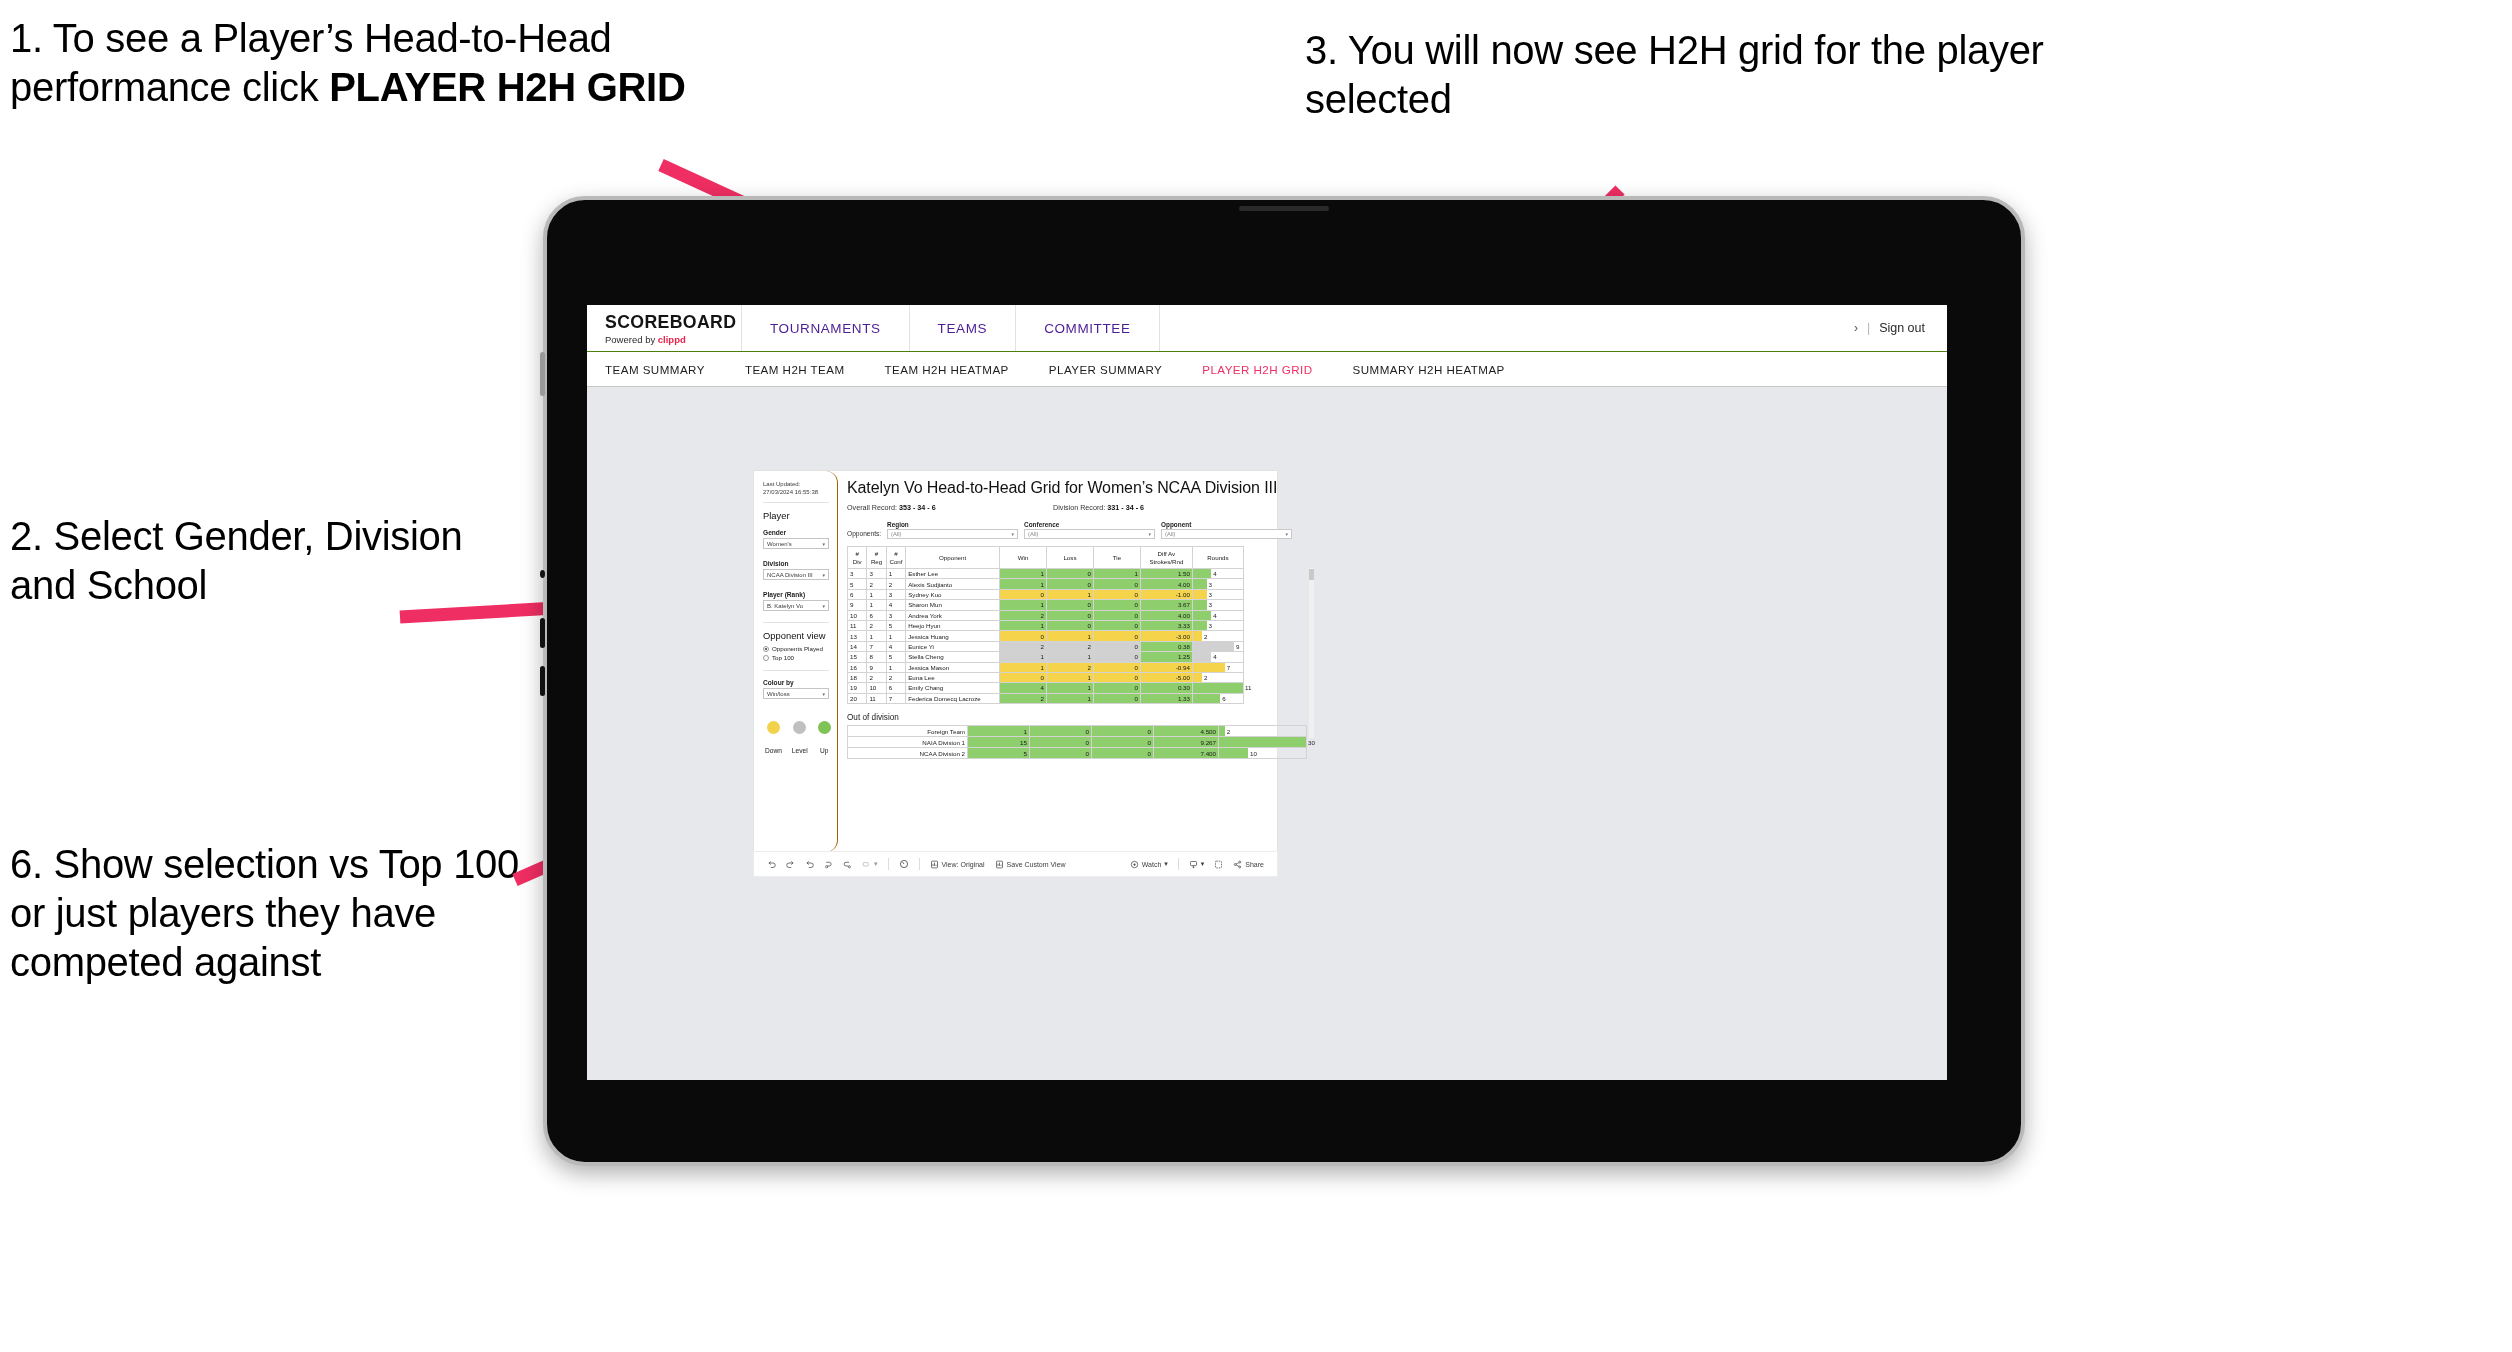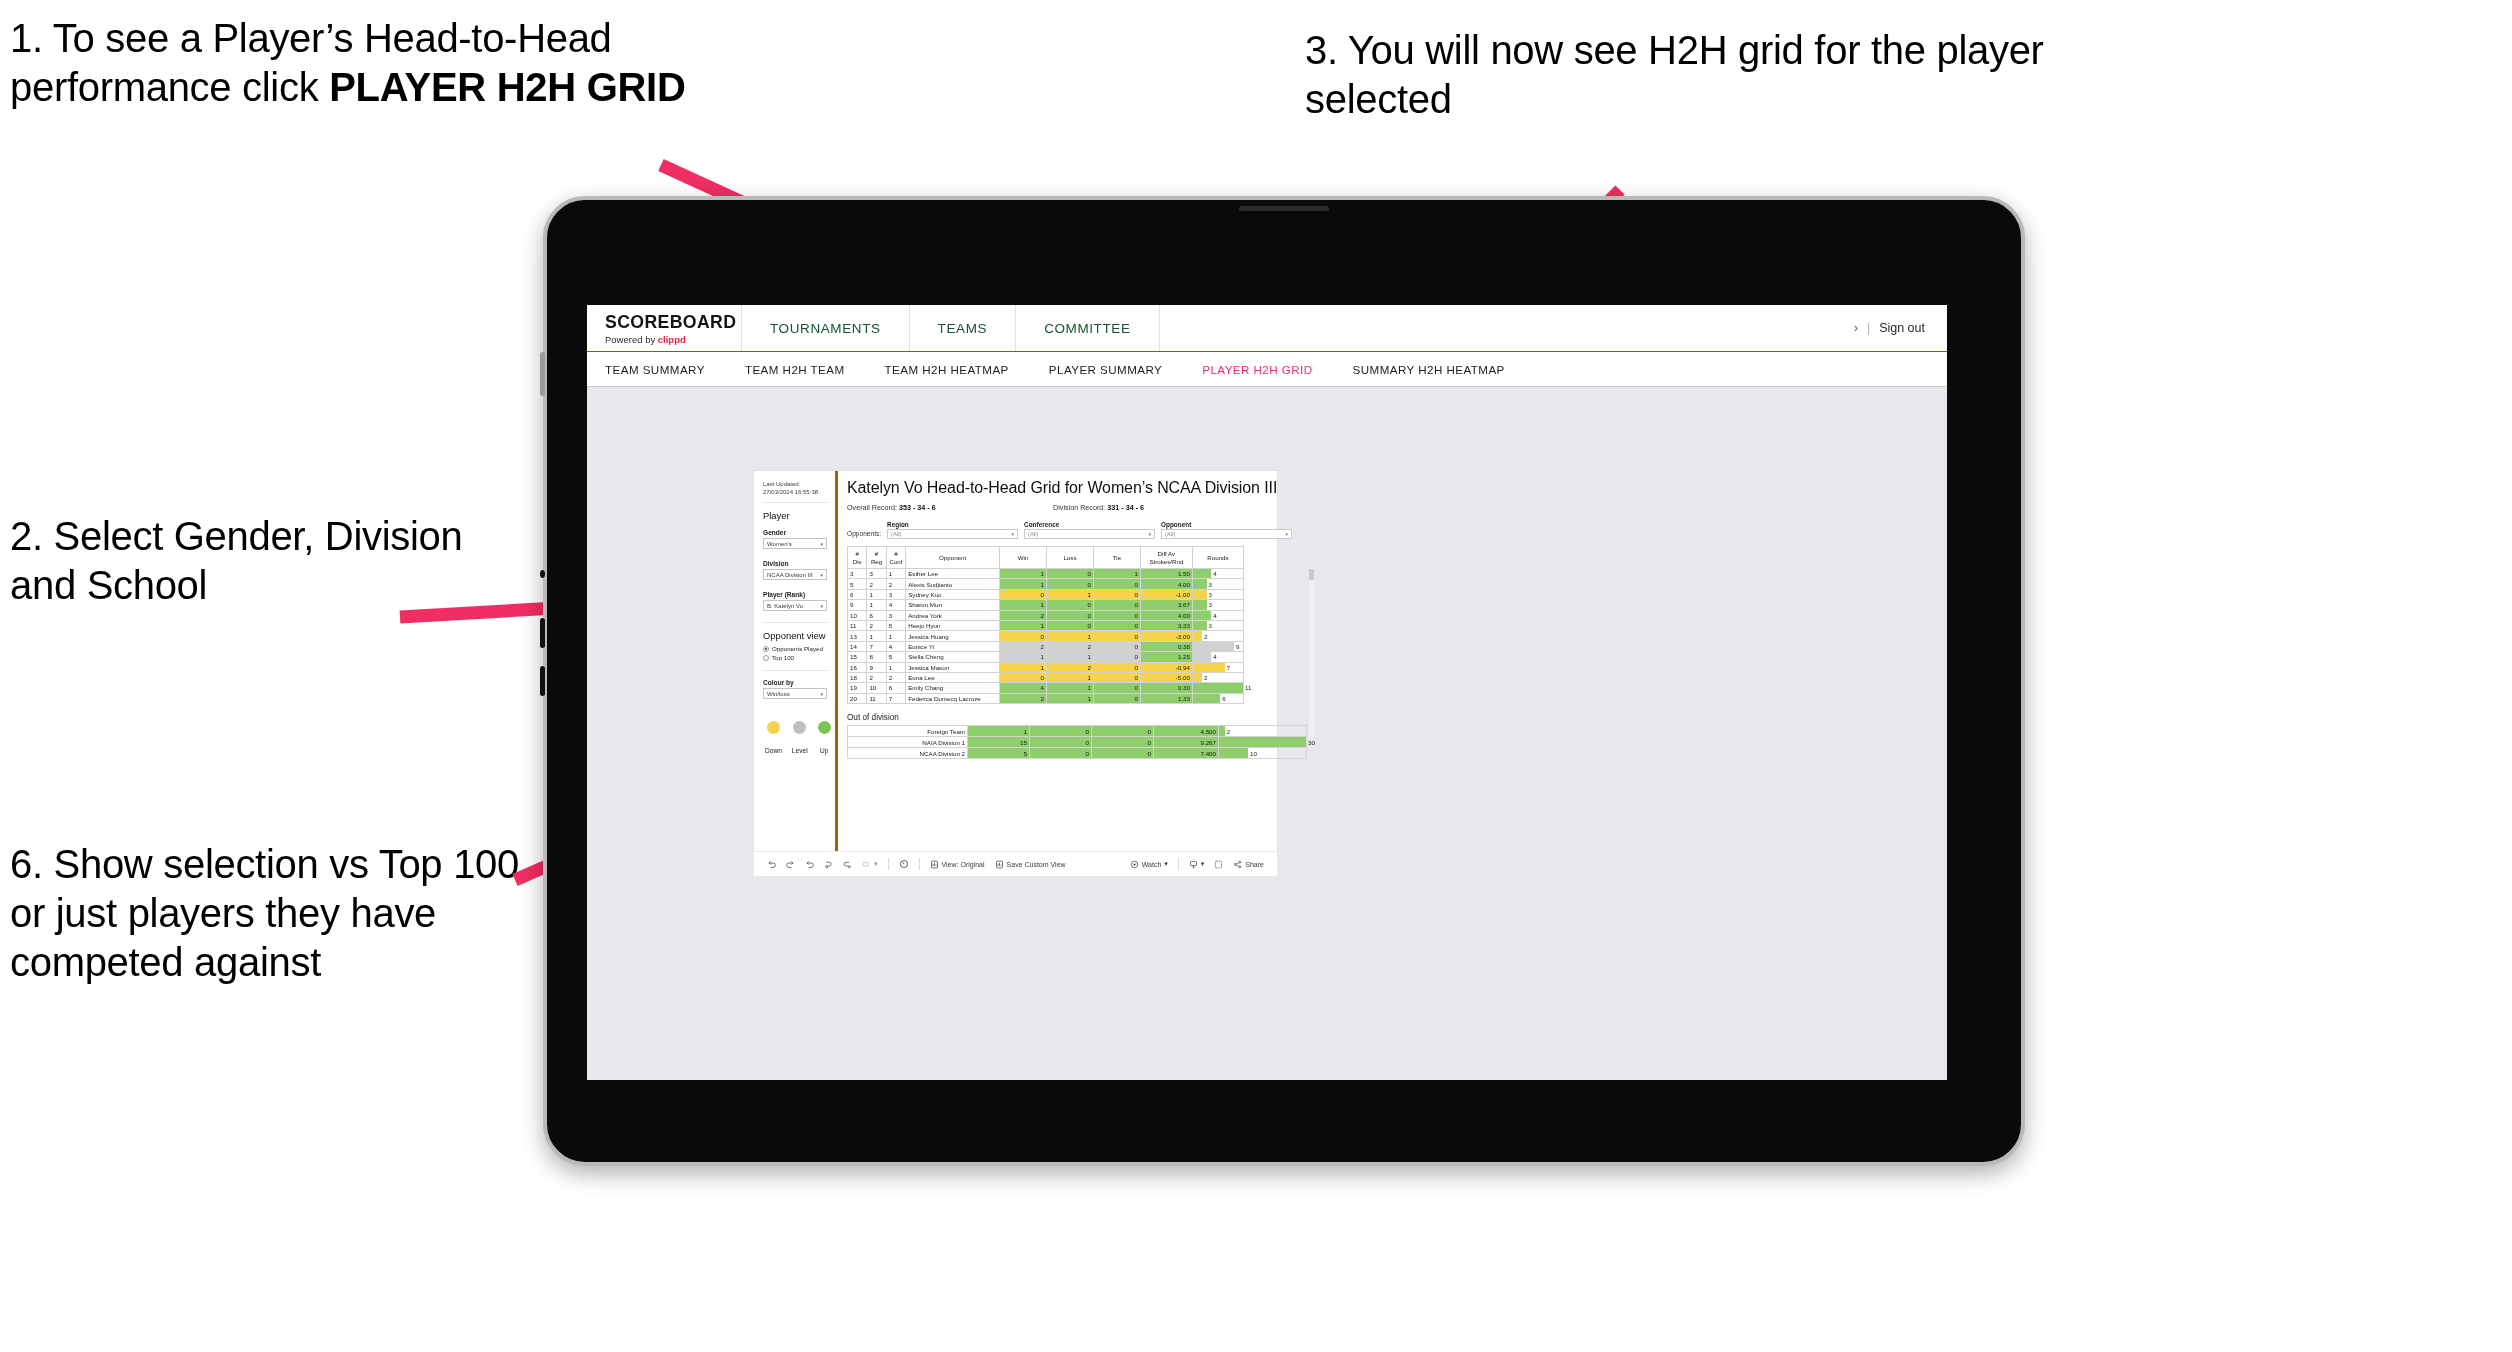--- a/index.html
+++ b/index.html
@@ -66,21 +66,21 @@
   }
   #logo-main {
     font-family: "Liberation Sans", sans-serif;
     font-weight: 700; font-size: 19px; letter-spacing: 0.4px; color: #141414;
     transform: scaleX(0.93); transform-origin: left center;
   }
   #logo-sub { font-size: 9.5px; color: #2b2b2b; margin-top: 1px; }
   #logo-sub .brand { color: #e8234a; font-weight: 700; }
   .topnav-item {
     display: flex; align-items: center; padding: 12px 28px;
-    font-size: 13.5px; color: #14532d; letter-spacing: 0.6px;
+    font-size: 13.5px; color: #4c1d95; letter-spacing: 0.6px;
     border-right: 1px solid #e2e2e2; white-space: nowrap;
   }
   #topnav-right {
     margin-left: auto; display: flex; align-items: center; gap: 9px;
     padding-right: 22px; font-size: 12.5px; color: #2a2a2a;
   }
   #topnav-right .sep { color: #b5b5b5; }
   #topnav-right .chev { color: #555; font-size: 12px; }
 
   
@@ -94,21 +94,21 @@
   
   #dash-area { position: relative; height: calc(100% - 82px); }
   #dash {
     position: absolute; left: 167px; top: 84px;
     width: 523px; height: 381px;
     background: #fff; display: flex;
     box-shadow: 0 0 0 1px #e2e2e2;
   }
 
   
-  #side { width: 84px; padding: 9px 8px 0 9px; border-right: 3px solid #a16207; }
+  #side { width: 84px; padding: 9px 8px 0 9px; border-right: 1px solid #a16207; border-radius: 12px; }
   .side-updated { font-size: 6px; color: #3c3c3c; line-height: 1.35; }
   .hr { height: 1px; background: #e3e3e3; margin: 6px 0 7px 0; }
   .side-h { font-size: 9.4px; color: #111; font-weight: 400; margin-bottom: 8px; }
   .side-lbl { font-size: 6.6px; font-weight: 700; color: #1c1c1c; margin-bottom: 2px; }
   .sel {
     height: 11px; border: 1px solid #c4c4c4; background: #fff;
     display: flex; align-items: center; padding: 0 3px;
     font-size: 6px; color: #3a3a3a; position: relative; margin-bottom: 11px;
   }
   .sel .car { position: absolute; right: 3px; font-size: 5px; color: #666; }

